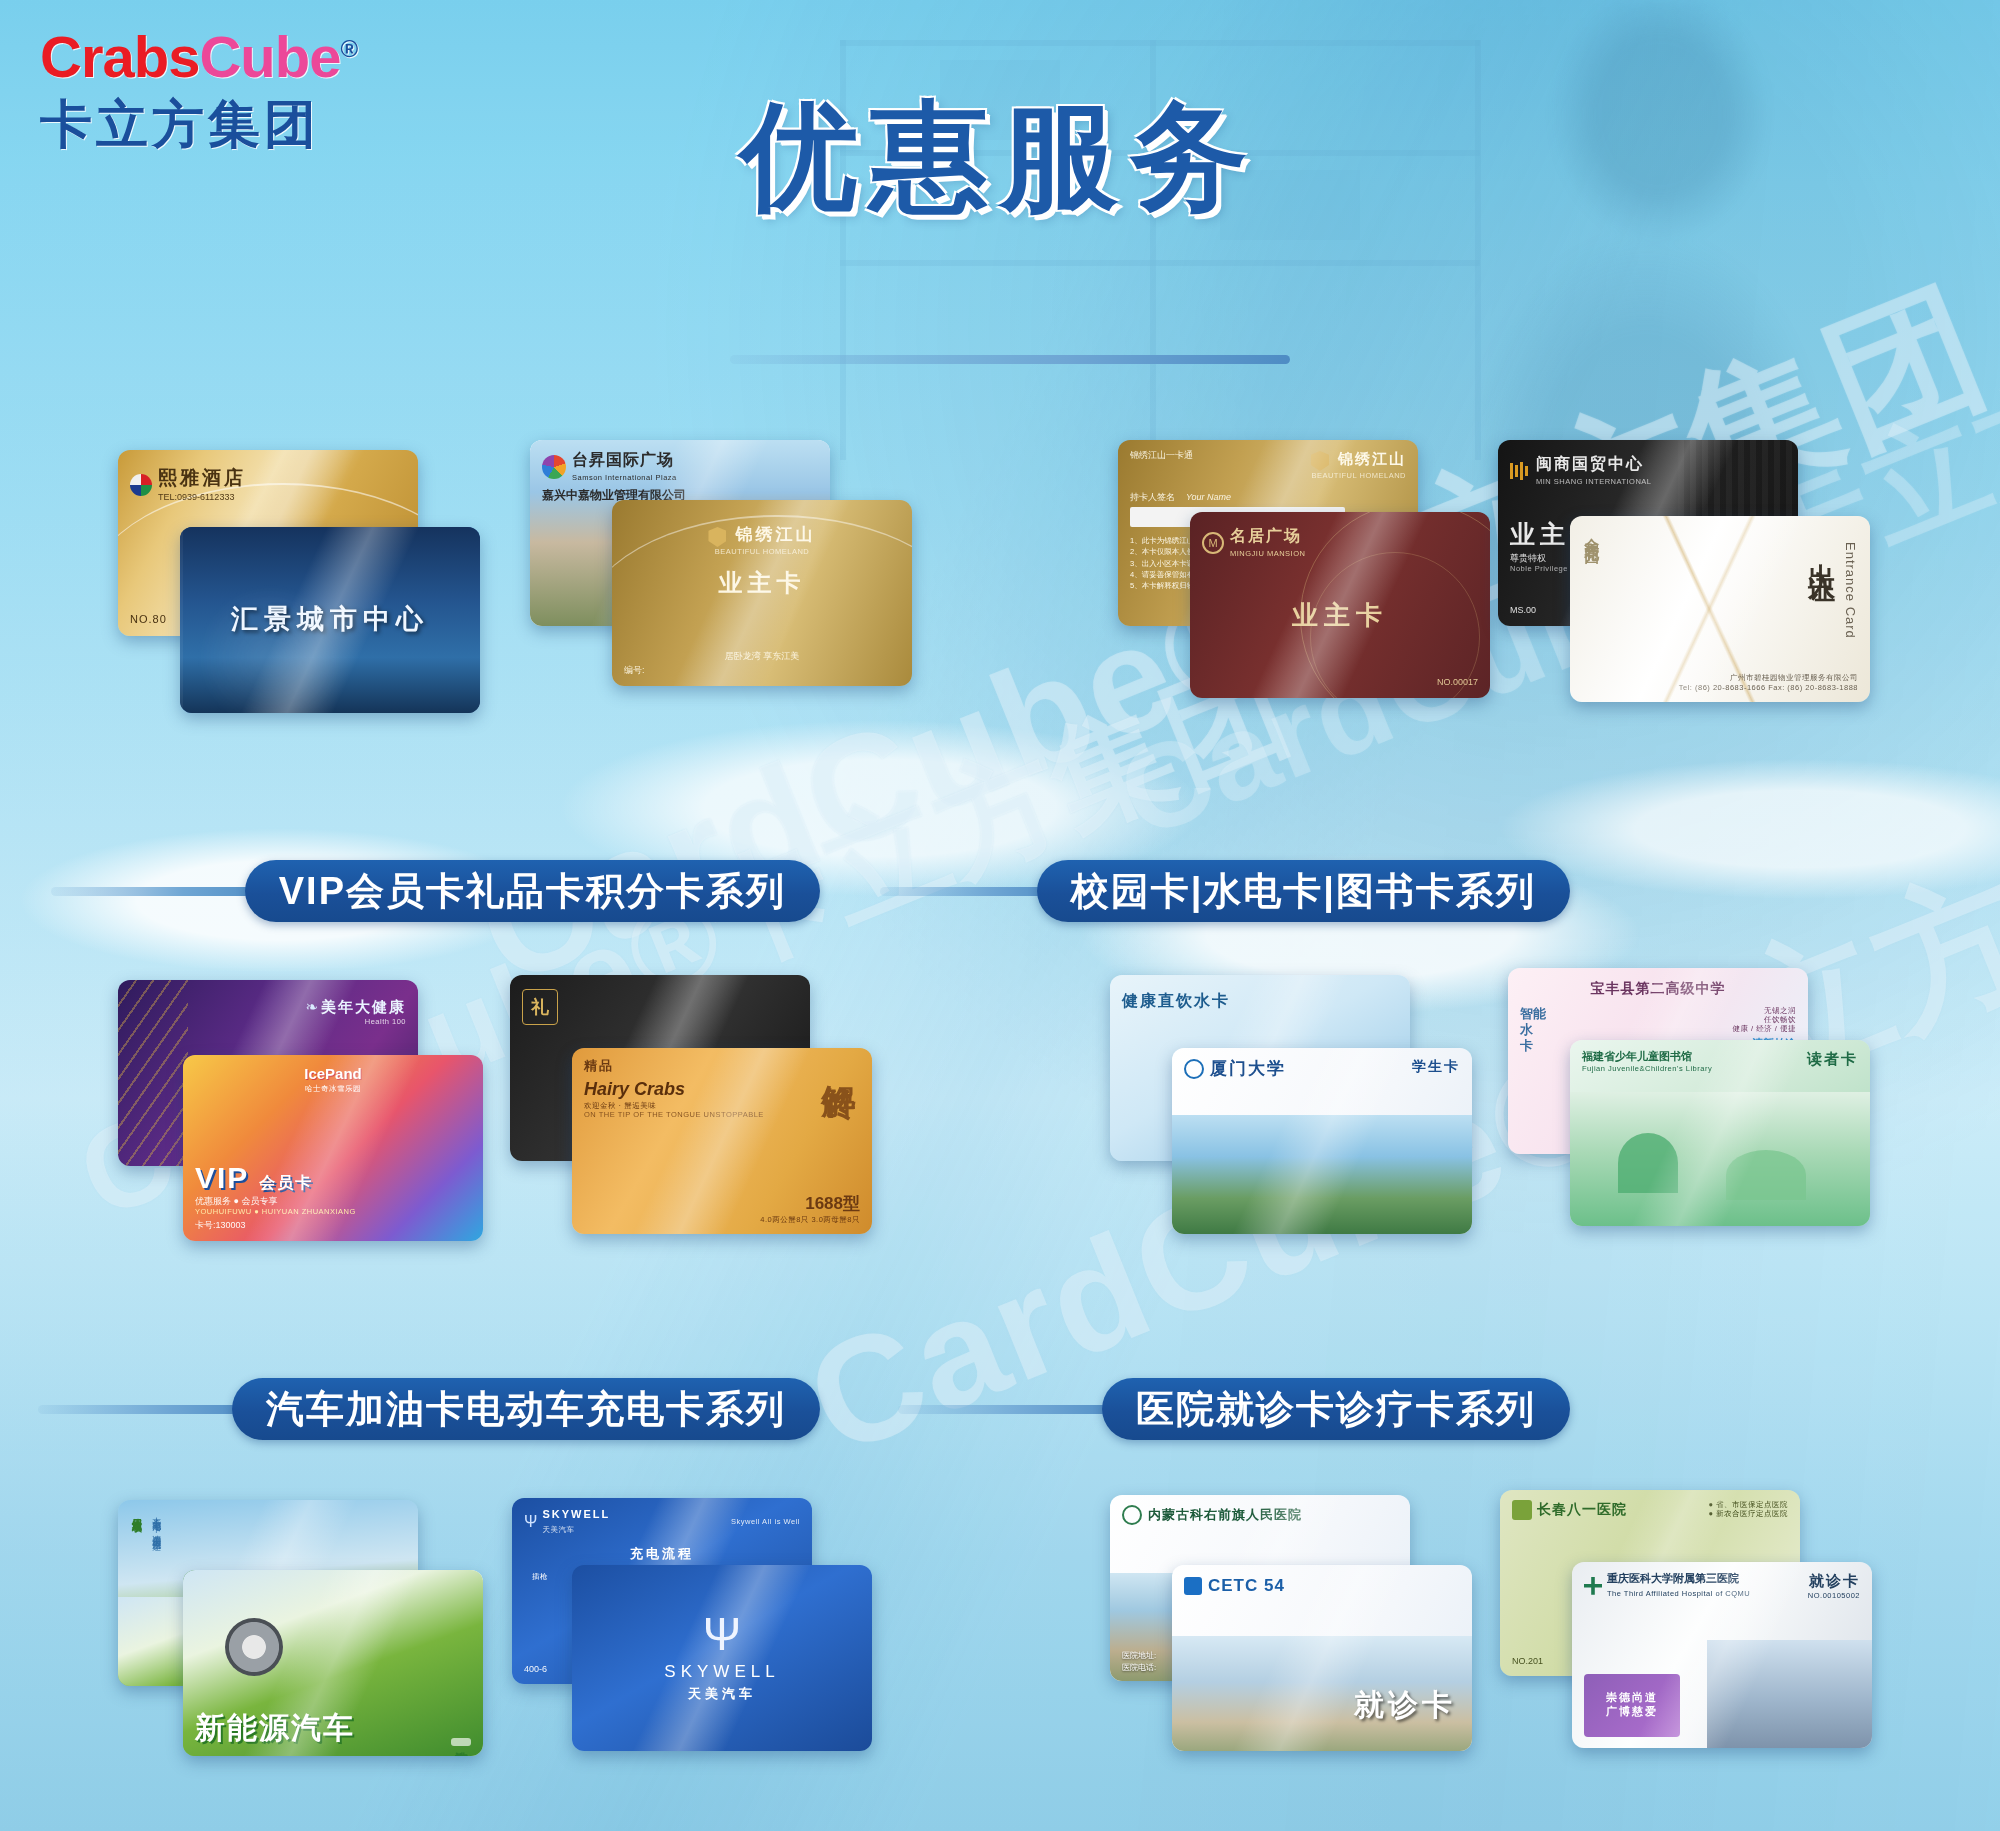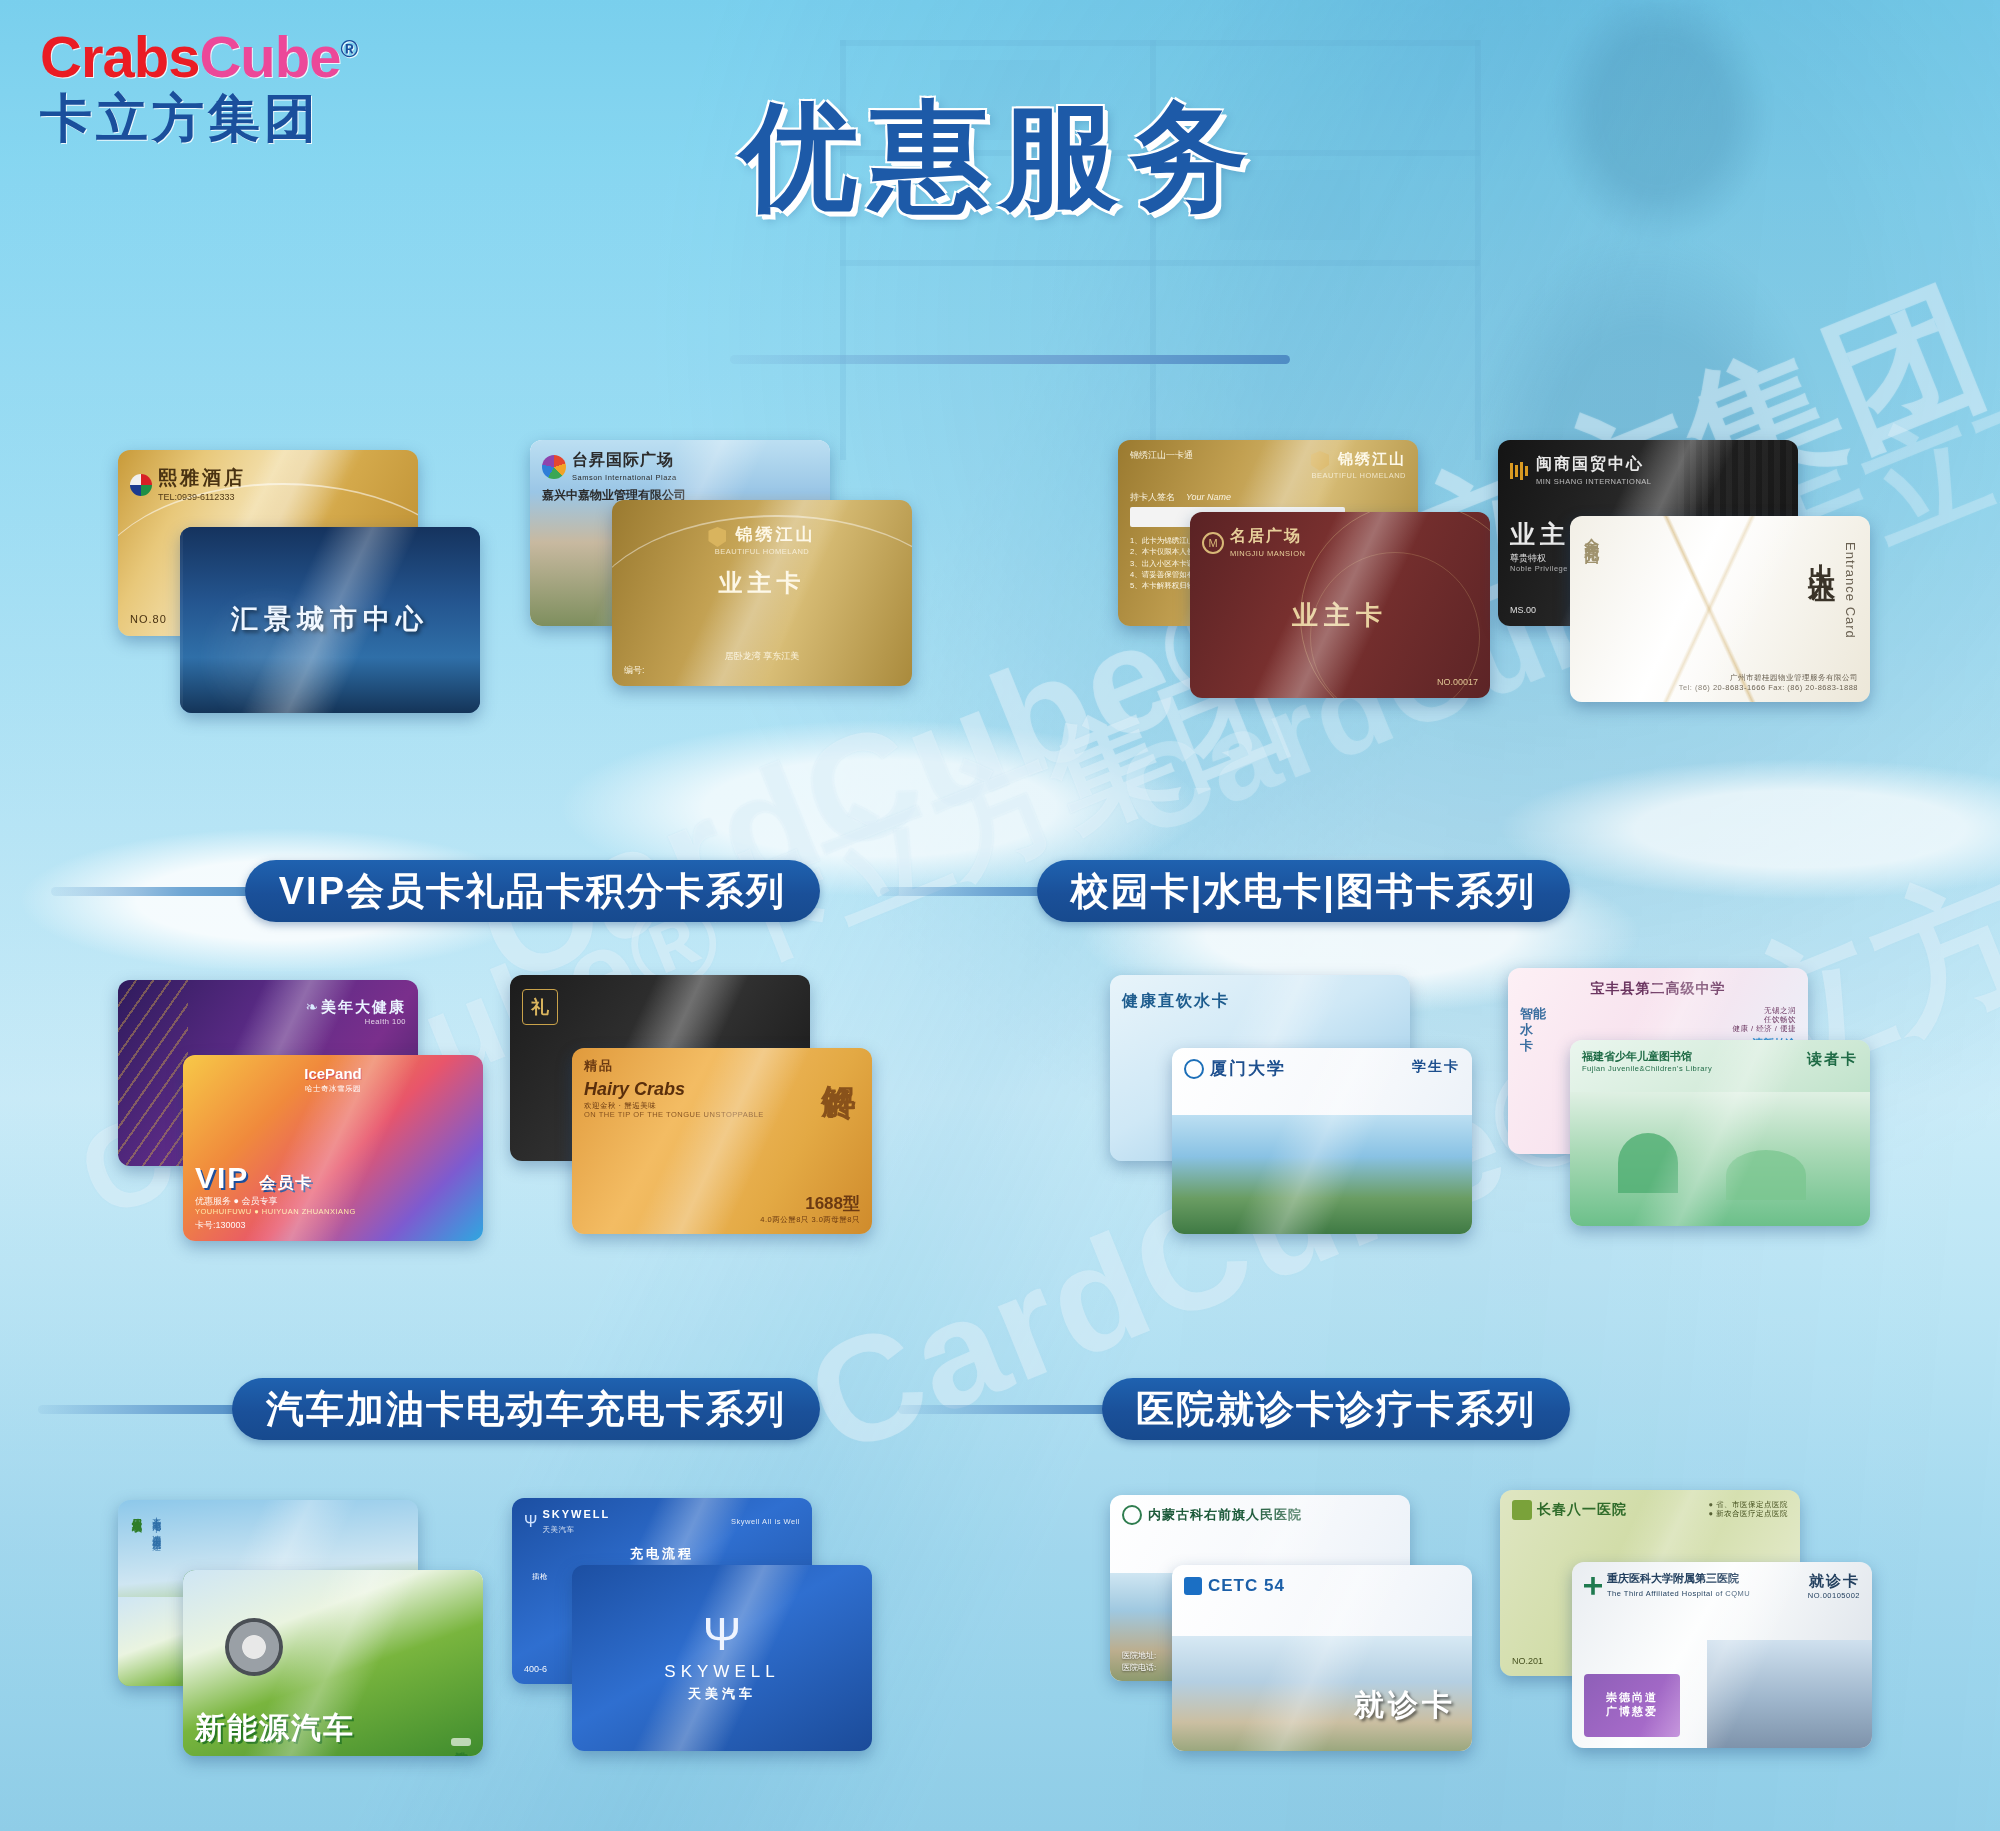--- a/index.html
+++ b/index.html
@@ -54,21 +54,21 @@
   .wm-d { left:1080px;top:480px;  font-size:120px; transform:rotate(-22deg); opacity:.7;}
 
   
   .logo { position:absolute; left:40px; top:28px; width:330px; }
   .logo-en { font-size:58px; font-weight:bold; letter-spacing:-1px; line-height:1;
              text-shadow:1px 1px 0 rgba(255,255,255,.85); }
   .logo-en .red { color:#ea1c24; }
   .logo-en .blue { color:#ec4899; }
   .logo-en .reg { font-size:24px; vertical-align:super; color:#1a4f9c; }
   .logo-cn { font-size:52px; font-weight:bold; color:#1a4f9c; letter-spacing:4px;
-             margin-top:6px; line-height:1; text-shadow:1px 1px 0 rgba(255,255,255,.85); }
+             margin-top:12px; line-height:1; text-shadow:1px 1px 0 rgba(255,255,255,.85); }
 
   
   .main-title {
     position:absolute; left:0; right:0; top:78px; text-align:center;
     font-size:118px; font-weight:bold; color:#1d5aa8; letter-spacing:12px;
     text-shadow:
       5px 5px 0 #ffffff, 4px 4px 0 #ffffff, -2px -2px 0 #ffffff,
       2px -2px 0 #ffffff, -2px 2px 0 #ffffff, 6px 6px 10px rgba(20,70,130,.25);
   }
 

